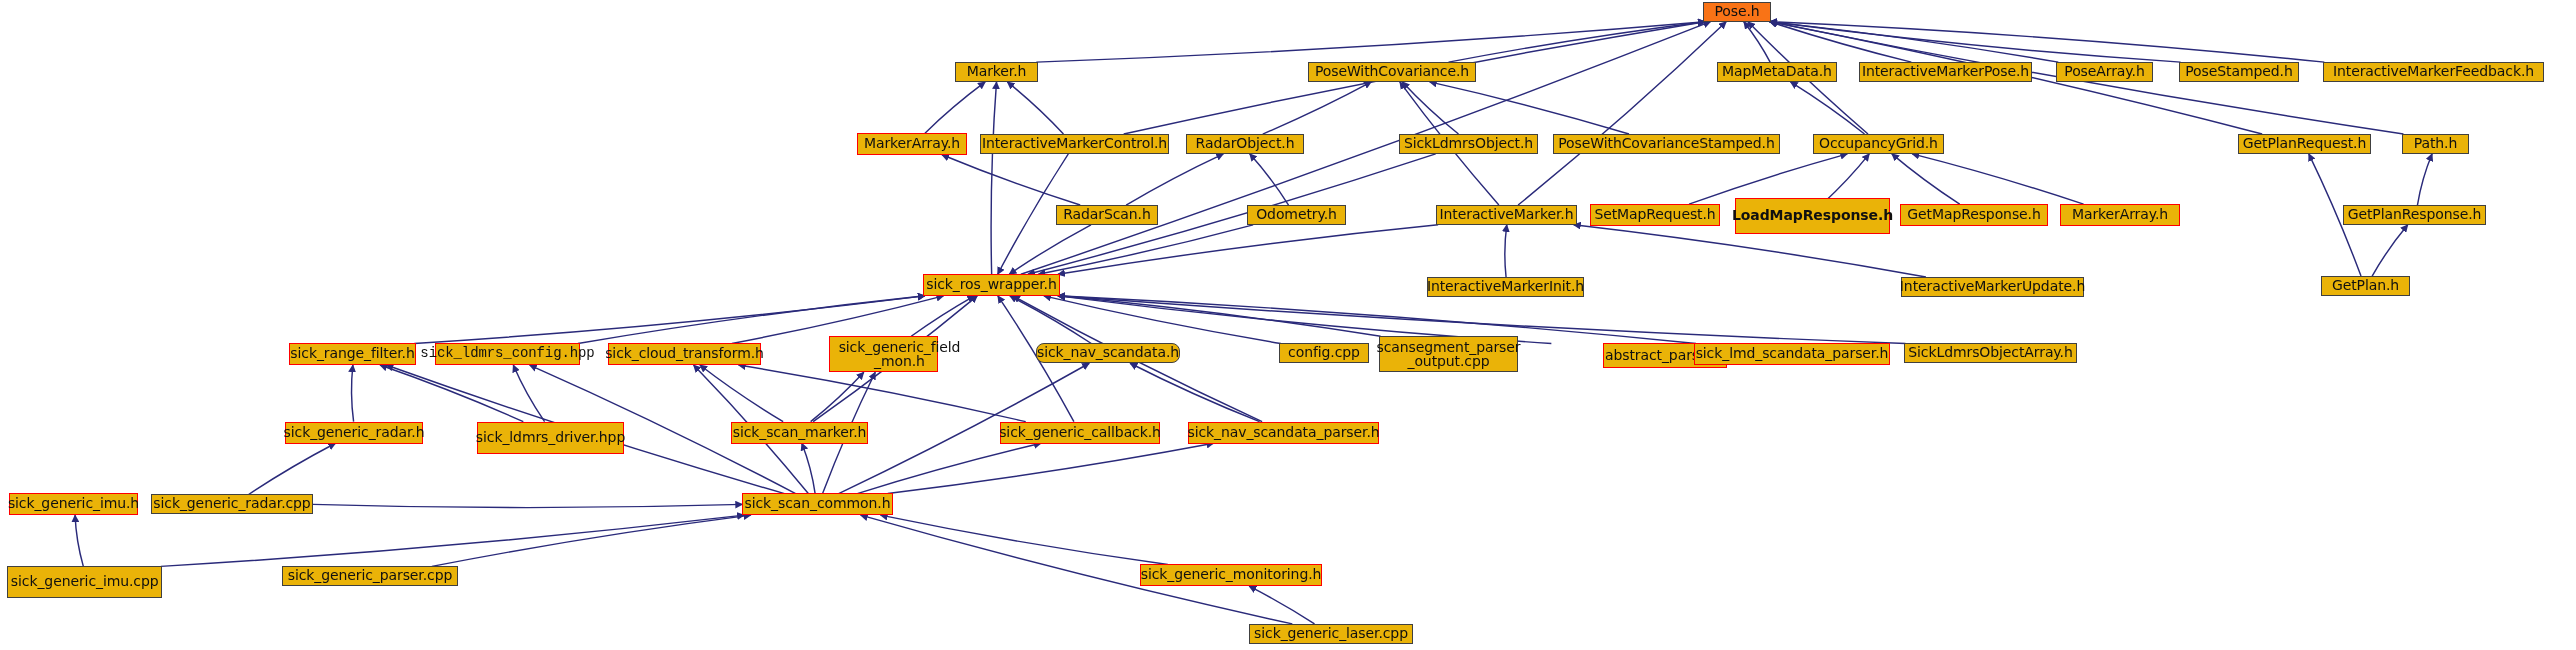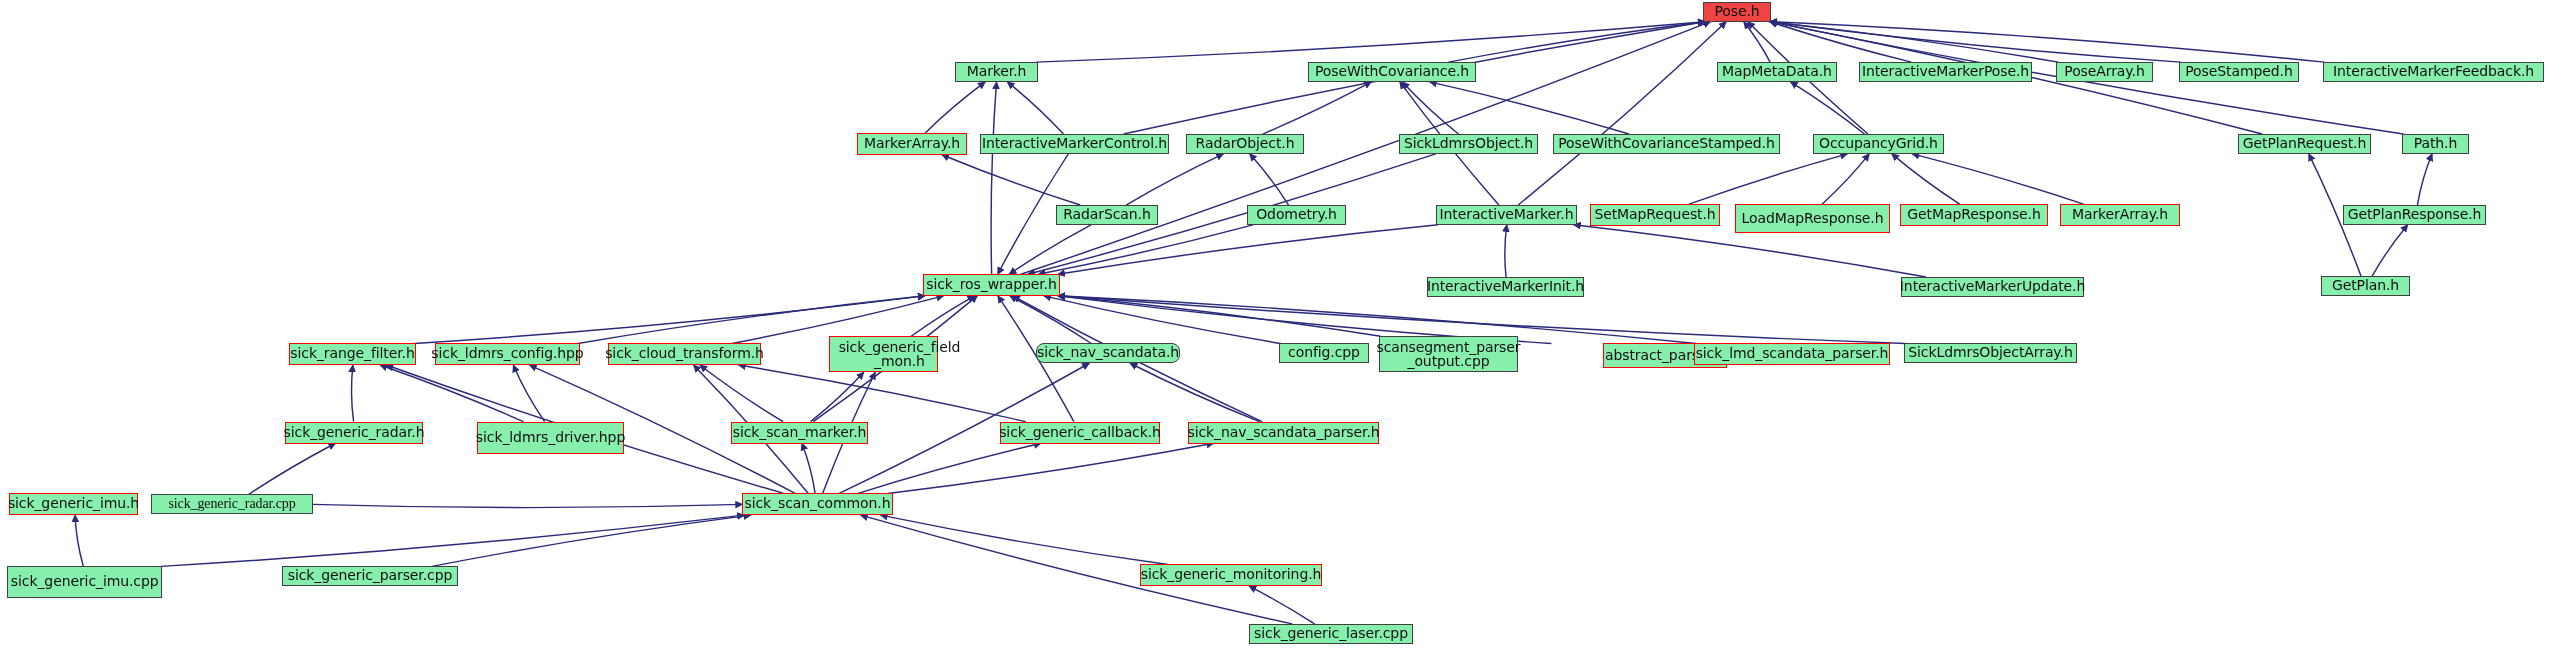--- a/index.html
+++ b/index.html
@@ -26,34 +26,34 @@
     height: 651px;
     pointer-events: none;
   }
   .node {
     position: absolute;
     box-sizing: border-box;
     display: flex;
     align-items: center;
     justify-content: center;
     text-align: center;
-    background: #86efac;
+    background: #eab308;
     border: 0.9px solid #404040;
     color: #101010;
     font-size: 14px;
     line-height: 13.5px;
     letter-spacing: -0.1px;
     white-space: pre;
     z-index: 5;
   }
   .node.red {
     border: 1.3px solid #ff0000;
   }
   .node.root {
-    background: #ef4444;
+    background: #f97316;
     border: 0.9px solid #404040;
   }
   .node.two-line {
     line-height: 14.4px;
   }
 </style>
 </head>
 <body>
 
 <div id="graph-root">
@@ -154,47 +154,47 @@
       <div class="node" style="left: 1186px; top: 134px; width: 118px; height: 20px;">RadarObject.h</div>
       <div class="node" style="left: 1399px; top: 134px; width: 139px; height: 20px;">SickLdmrsObject.h</div>
       <div class="node" style="left: 1553px; top: 134px; width: 227px; height: 20px;">PoseWithCovarianceStamped.h</div>
       <div class="node" style="left: 1813px; top: 134px; width: 131px; height: 20px;">OccupancyGrid.h</div>
       <div class="node" style="left: 2238px; top: 134px; width: 133px; height: 20px;">GetPlanRequest.h</div>
       <div class="node" style="left: 2402px; top: 134px; width: 67px; height: 20px;">Path.h</div>
       <div class="node" style="left: 1056px; top: 205px; width: 102px; height: 20px;">RadarScan.h</div>
       <div class="node" style="left: 1247px; top: 205px; width: 99px; height: 20px;">Odometry.h</div>
       <div class="node" style="left: 1436px; top: 205px; width: 141px; height: 20px;">InteractiveMarker.h</div>
       <div class="node red" style="left: 1590px; top: 204px; width: 130px; height: 21.6px;">SetMapRequest.h</div>
-      <div class="node red" style="left: 1735px; top: 204px; width: 155px; height: 29px;">LoadMapResponse.h</div>
+      <div class="node red" style="left: 1735px; top: 198px; width: 155px; height: 36px; font-weight: bold;">LoadMapResponse.h</div>
       <div class="node red" style="left: 1900px; top: 204px; width: 148px; height: 21.6px;">GetMapResponse.h</div>
       <div class="node red" style="left: 2060px; top: 204px; width: 120px; height: 21.6px;">MarkerArray.h</div>
       <div class="node" style="left: 2343px; top: 205px; width: 143px; height: 20px;">GetPlanResponse.h</div>
       <div class="node red" style="left: 923px; top: 274px; width: 137px; height: 21.6px;">sick_ros_wrapper.h</div>
       <div class="node" style="left: 1427px; top: 277px; width: 157px; height: 20px;">InteractiveMarkerInit.h</div>
       <div class="node" style="left: 1901px; top: 277px; width: 183px; height: 20px;">InteractiveMarkerUpdate.h</div>
       <div class="node" style="left: 2321px; top: 276px; width: 89px; height: 20px;">GetPlan.h</div>
       <div class="node red" style="left: 289px; top: 343px; width: 127px; height: 21.6px;">sick_range_filter.h</div>
-      <div class="node red" style="left: 435px; top: 343px; width: 145px; height: 21.6px;">sick_ldmrs_config.hpp</div>
+      <div class="node red" style="left: 435px; top: 343px; width: 145px; height: 21.6px; font-family: Liberation Mono, monospace;">sick_ldmrs_config.hpp</div>
       <div class="node red" style="left: 608px; top: 343px; width: 153px; height: 21.6px;">sick_cloud_transform.h</div>
       <div class="node red two-line" style="left: 829px; top: 336px; width: 109px; height: 36px; padding-left: 32px;">sick_generic_field
 _mon.h</div>
       <div class="node" style="left: 1036px; top: 343px; width: 144px; height: 20px; border-radius: 8px;">sick_nav_scandata.h</div>
       <div class="node" style="left: 1279px; top: 343px; width: 90px; height: 20px;">config.cpp</div>
       <div class="node two-line" style="left: 1379px; top: 336px; width: 139px; height: 36px;">scansegment_parser
 _output.cpp</div>
       <div class="node red" style="left: 1603px; top: 343px; width: 124px; height: 25px;">abstract_parser.h</div>
       <div class="node red" style="left: 1694px; top: 343px; width: 196px; height: 21.6px;">sick_lmd_scandata_parser.h</div>
       <div class="node" style="left: 1904px; top: 343px; width: 173px; height: 20px;">SickLdmrsObjectArray.h</div>
       <div class="node red" style="left: 285px; top: 422px; width: 138px; height: 21.6px;">sick_generic_radar.h</div>
       <div class="node red" style="left: 477px; top: 422px; width: 147px; height: 32px;">sick_ldmrs_driver.hpp</div>
       <div class="node red" style="left: 731px; top: 422px; width: 137px; height: 21.6px;">sick_scan_marker.h</div>
       <div class="node red" style="left: 1000px; top: 422px; width: 160px; height: 21.6px;">sick_generic_callback.h</div>
       <div class="node red" style="left: 1188px; top: 422px; width: 191px; height: 21.6px;">sick_nav_scandata_parser.h</div>
       <div class="node red" style="left: 9px; top: 493px; width: 129px; height: 21.6px;">sick_generic_imu.h</div>
-      <div class="node" style="left: 151px; top: 494px; width: 162px; height: 20px; font-family: Liberation Serif, serif;">sick_generic_radar.cpp</div>
+      <div class="node" style="left: 151px; top: 494px; width: 162px; height: 20px;">sick_generic_radar.cpp</div>
       <div class="node red" style="left: 742px; top: 493px; width: 151px; height: 21.6px;">sick_scan_common.h</div>
       <div class="node" style="left: 7.2px; top: 566px; width: 155px; height: 32px;">sick_generic_imu.cpp</div>
       <div class="node" style="left: 282px; top: 566px; width: 176px; height: 20px;">sick_generic_parser.cpp</div>
       <div class="node red" style="left: 1140px; top: 564px; width: 182px; height: 21.6px;">sick_generic_monitoring.h</div>
       <div class="node" style="left: 1249px; top: 624px; width: 164px; height: 20px;">sick_generic_laser.cpp</div>
     </div>
 </div>
 
 
 </body></html>

